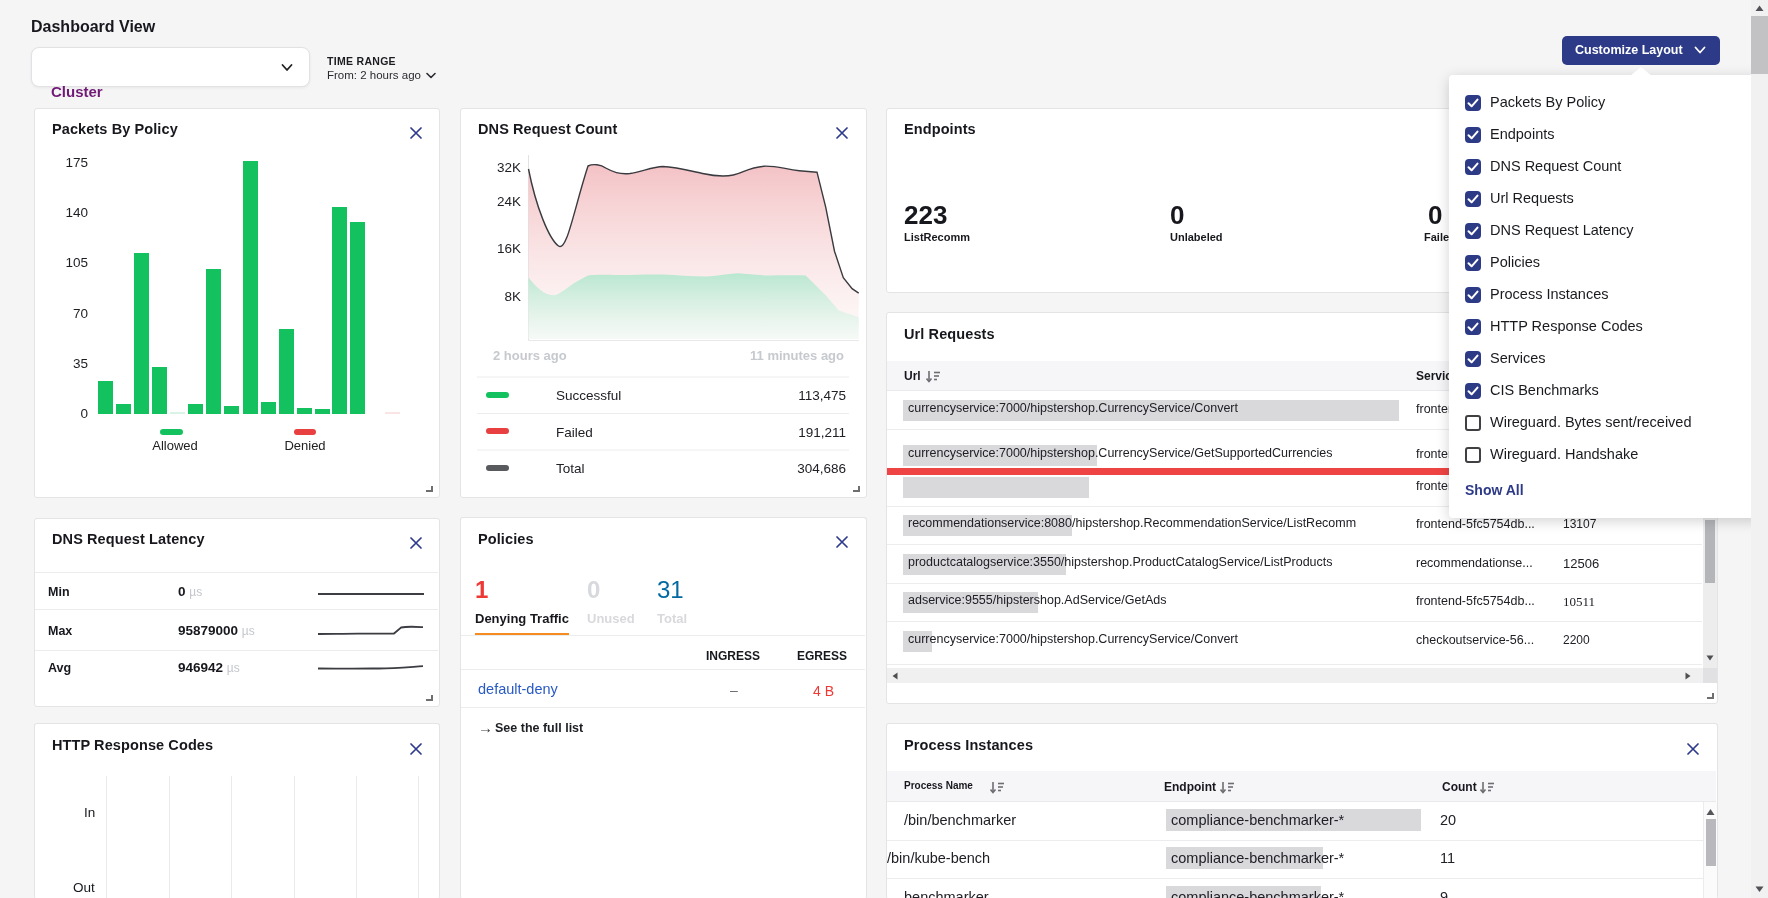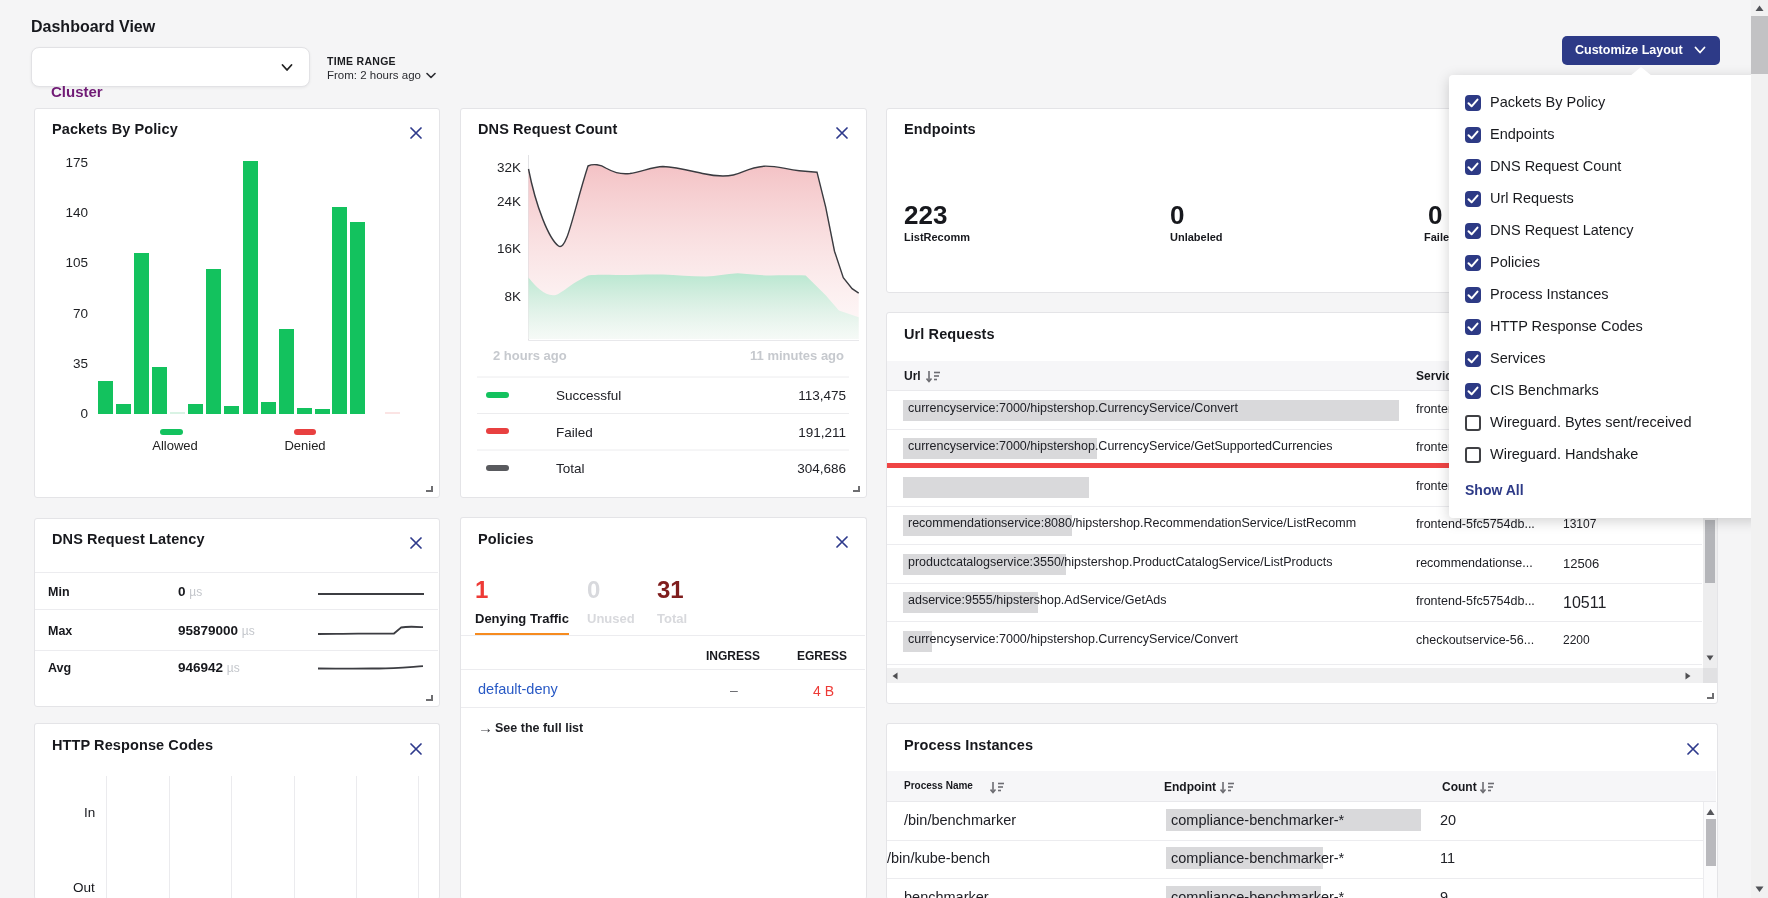--- a/index.html
+++ b/index.html
@@ -179,21 +179,21 @@
   <div class="abs" style="left:676px; top:56px; font-size:12px; font-weight:700;">Count</div>
 
   <div class="abs" style="left:0; top:78px; width:815px; height:274px; overflow:hidden; font-size:12.5px; font-weight:500; color:#202127; border-bottom:1px solid #ececef;">
 
     <div style="position:absolute; left:0; top:0; width:100%; height:39px; border-bottom:1px solid #ececef;">
       <span style="position:absolute; left:16px; top:9px; background:#d9d9db; width:496px; height:21px;"></span>
       <span style="position:absolute; left:21px; top:10px; width:487px; overflow:hidden; white-space:nowrap; display:inline-block;">currencyservice:7000/hipstershop.CurrencyService/Convert</span>
       <span style="position:absolute; left:529px; top:11px; font-size:12.5px;">frontend-5fc5754db...</span>
       <span style="position:absolute; left:676px; top:11px; font-size:12px;">23380</span>
     </div>
-    <div style="position:absolute; left:0; top:39px; width:100%; height:38px; border-bottom:5px solid #ef4444;">
+    <div style="position:absolute; left:0; top:46px; width:100%; height:38px; border-bottom:7px solid #ef4444;">
       <span style="position:absolute; left:16px; top:8px; background:#d9d9db; width:194px; height:21px;"></span>
       <span style="position:absolute; left:21px; top:9px; width:487px; overflow:hidden; white-space:nowrap; display:inline-block;">currencyservice:7000/hipstershop.CurrencyService/GetSupportedCurrencies</span>
       <span style="position:absolute; left:529px; top:10px; font-size:12.5px;">frontend-5fc5754db...</span>
       <span style="position:absolute; left:676px; top:10px; font-size:12px;">23378</span>
     </div>
     <div style="position:absolute; left:0; top:77px; width:100%; height:39px; border-bottom:1px solid #ececef;">
       <span style="position:absolute; left:16px; top:9px; background:#d9d9db; width:186px; height:21px;"></span>
       <span style="position:absolute; left:529px; top:11px; font-size:12.5px;">frontend-5fc5754db...</span>
       <span style="position:absolute; left:676px; top:11px; font-size:12px;">16392</span>
     </div>
@@ -206,21 +206,21 @@
     <div style="position:absolute; left:0; top:154px; width:100%; height:39px; border-bottom:1px solid #ececef;">
       <span style="position:absolute; left:16px; top:9px; background:#d9d9db; width:163px; height:21px;"></span>
       <span style="position:absolute; left:21px; top:10px; width:487px; overflow:hidden; white-space:nowrap; display:inline-block;">productcatalogservice:3550/hipstershop.ProductCatalogService/ListProducts</span>
       <span style="position:absolute; left:529px; top:11px; font-size:12.5px;">recommendationse...</span>
       <span style="position:absolute; left:676px; top:11px; font-size:13px;">12506</span>
     </div>
     <div style="position:absolute; left:0; top:193px; width:100%; height:38px; border-bottom:1px solid #ececef;">
       <span style="position:absolute; left:16px; top:8px; background:#d9d9db; width:135px; height:21px;"></span>
       <span style="position:absolute; left:21px; top:9px; width:487px; overflow:hidden; white-space:nowrap; display:inline-block;">adservice:9555/hipstershop.AdService/GetAds</span>
       <span style="position:absolute; left:529px; top:10px; font-size:12.5px;">frontend-5fc5754db...</span>
-      <span style="position:absolute; left:676px; top:10px; font-size:16px;">10511</span>
+      <span style="position:absolute; left:676px; top:10px; font-size:13px;font-family:Liberation Serif, serif;">10511</span>
     </div>
     <div style="position:absolute; left:0; top:231px; width:100%; height:39px;">
       <span style="position:absolute; left:16px; top:9px; background:#d9d9db; width:29px; height:21px;"></span>
       <span style="position:absolute; left:21px; top:10px; width:487px; overflow:hidden; white-space:nowrap; display:inline-block;">currencyservice:7000/hipstershop.CurrencyService/Convert</span>
       <span style="position:absolute; left:529px; top:11px; font-size:12.5px;">checkoutservice-56...</span>
       <span style="position:absolute; left:676px; top:11px; font-size:12px;">2200</span>
     </div>
   </div>
 
   <div class="abs" style="left:816px; top:78px; width:14px; height:277px; background:#ededee;">
@@ -280,21 +280,21 @@
         <path d="M1 1 L11 11 M11 1 L1 11" stroke="#2e3a8c" stroke-width="1.7" stroke-linecap="round"></path>
       </svg>
     </div>
 
   <div class="abs" style="left:14px; top:58px; font-size:24px; font-weight:700; color:#ee3a36;">1</div>
   <div class="abs" style="left:14px; top:93px; font-size:13px; font-weight:700; color:#17181d;">Denying Traffic</div>
   <div class="abs" style="left:14px; top:115px; width:94px; height:3px; background:#f68b1f;"></div>
 
   <div class="abs" style="left:126px; top:58px; font-size:24px; font-weight:700; color:#d8d9dd;">0</div>
   <div class="abs" style="left:126px; top:93px; font-size:13px; font-weight:700; color:#d8d9dd;">Unused</div>
-  <div class="abs" style="left:196px; top:58px; font-size:24px; font-weight:700; color:#7f1d1d;">31</div>
+  <div class="abs" style="left:196px; top:58px; font-size:24px; font-weight:400; color:#0369a1;">31</div>
   <div class="abs" style="left:196px; top:93px; font-size:13px; font-weight:700; color:#d8d9dd;">Total</div>
 
   <div class="abs" style="left:0px; top:117px; width:404px; border-top:1px solid #ececef;"></div>
   <div class="abs" style="left:245px; top:131px; font-size:12px; font-weight:700;">INGRESS</div>
   <div class="abs" style="left:336px; top:131px; font-size:12px; font-weight:700;">EGRESS</div>
   <div class="abs" style="left:0px; top:151px; width:404px; border-top:1px solid #ececef;"></div>
 
   <div class="abs" style="left:17px; top:163px; font-size:14.5px; font-weight:500; color:#2859c5;">default-deny</div>
   <div class="abs" style="left:269px; top:164px; font-size:14px; color:#6e6f74;">–</div>
   <div class="abs" style="left:352px; top:165px; font-size:14px; font-weight:500; color:#ee3a36;">4 B</div>

